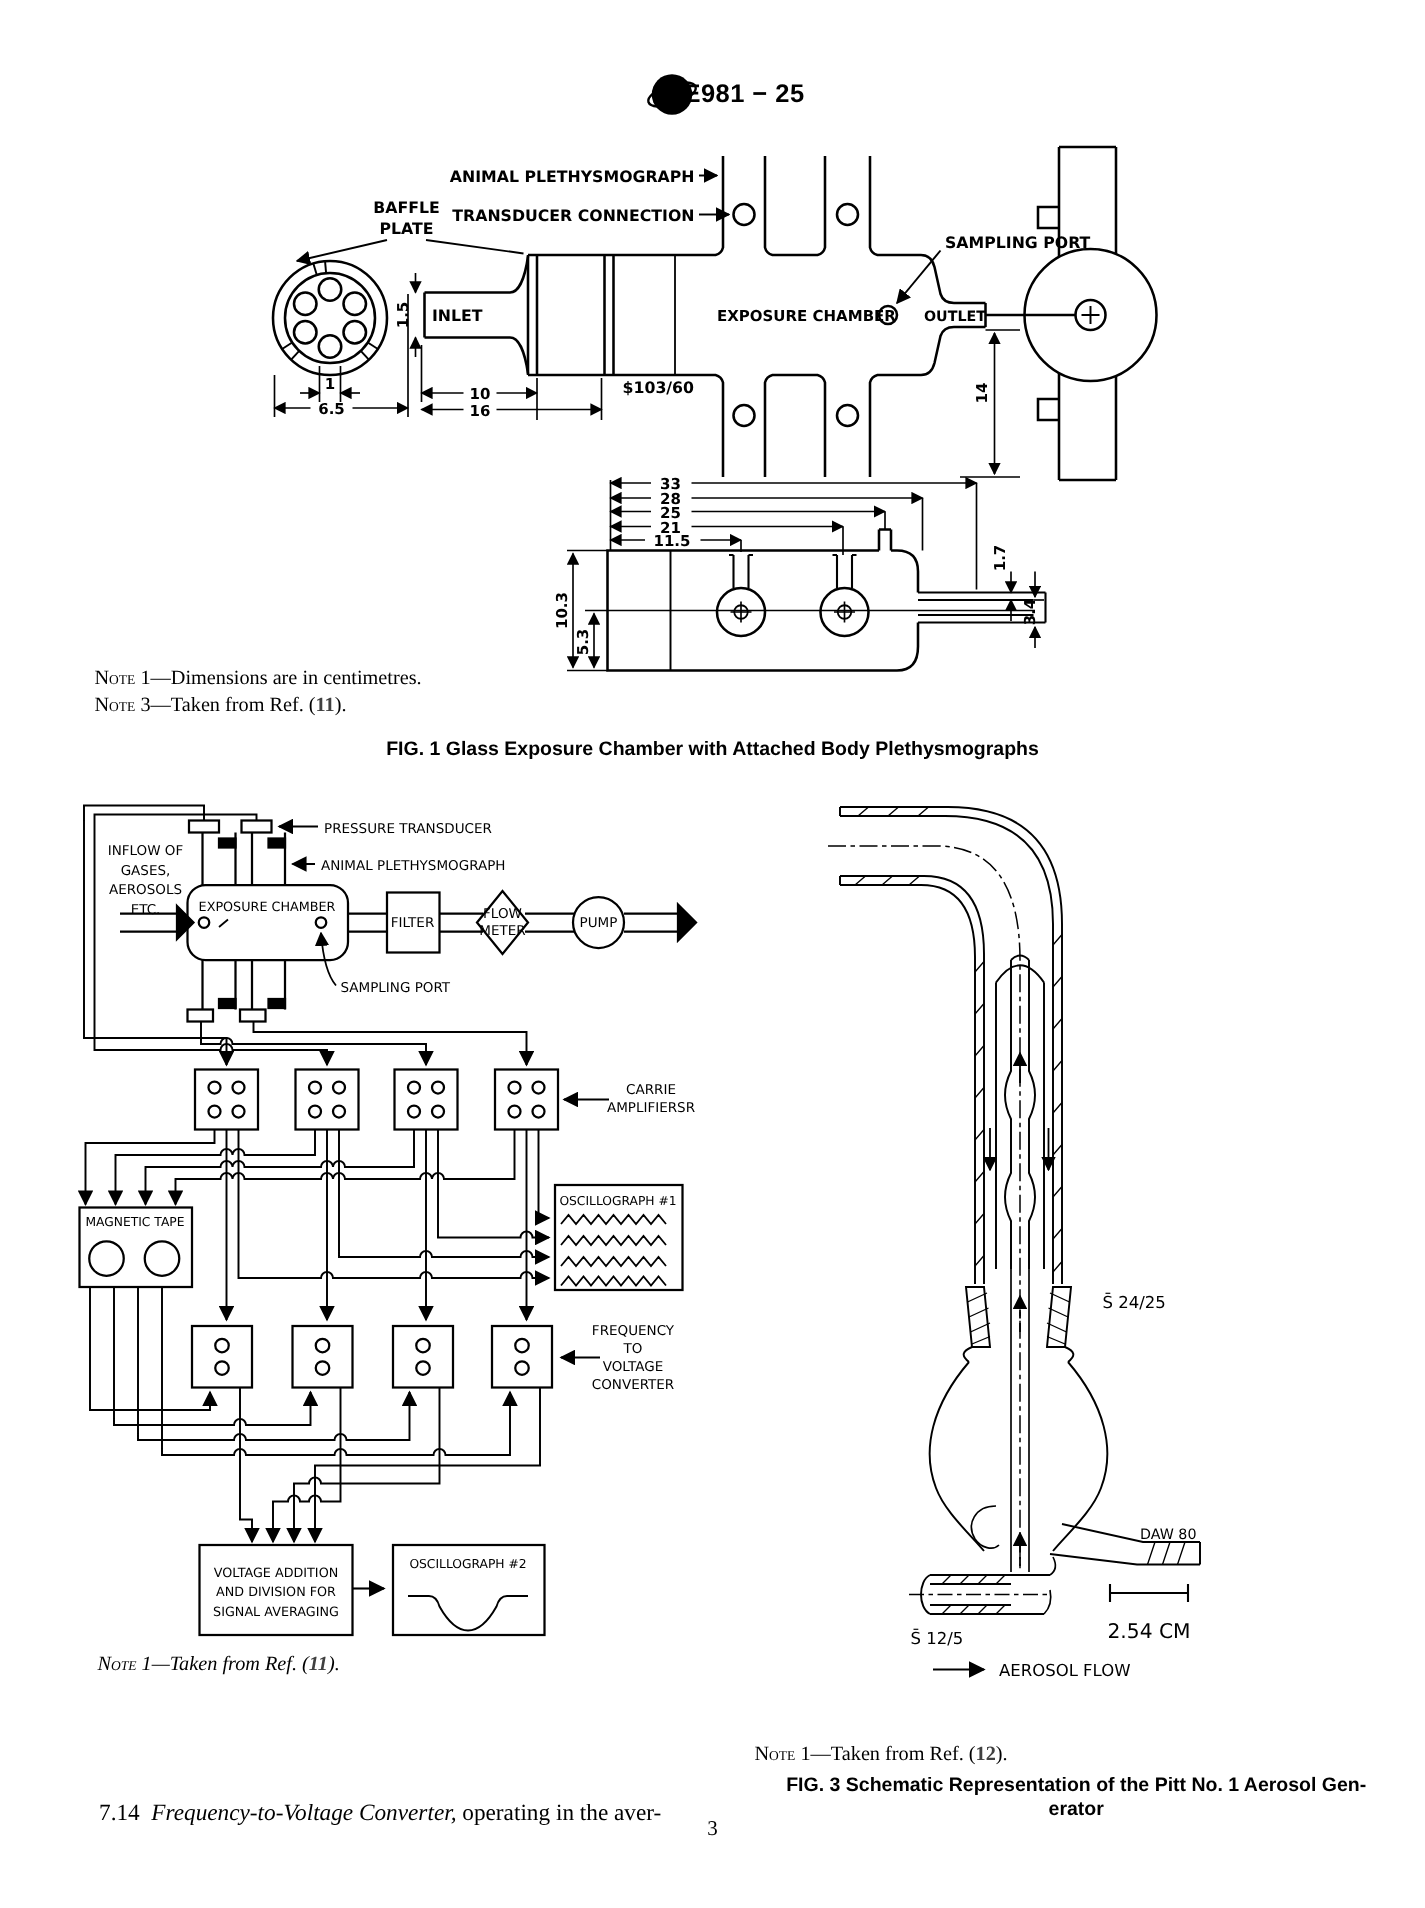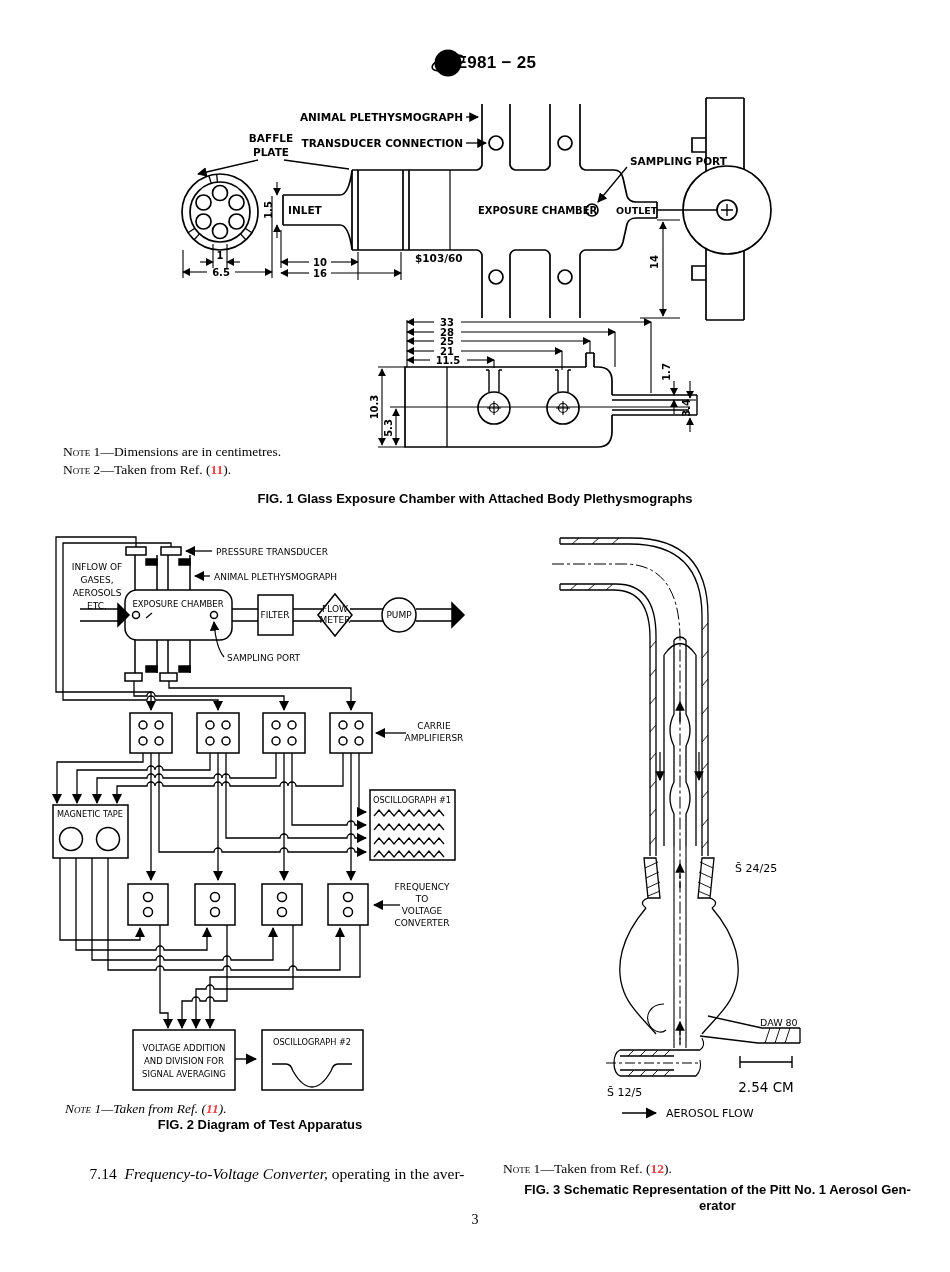--- a/index.html
+++ b/index.html
@@ -6,21 +6,21 @@
   .page{position:relative;width:950px;height:1272px;background:#ffffff;margin:0 auto;
         font-family:"DejaVu Sans",sans-serif;color:#000;overflow:hidden;}
   svg{position:absolute;overflow:visible;}
   svg text{font-family:"DejaVu Sans",sans-serif;fill:#000;}
   .figtext{font-weight:bold;}
   .header{position:absolute;left:0;top:46px;width:950px;text-align:center;}
   .header-inner{display:inline-flex;align-items:center;gap:8px;}
   .doc-code{font-family:"Liberation Sans",sans-serif;font-weight:bold;font-size:17px;letter-spacing:.3px;}
   .note-block{position:absolute;font-family:"Liberation Serif",serif;font-size:13.5px;line-height:17.5px;}
   .sc{font-variant:small-caps;}
-  .ref-red{color:#ef4444;}
+  .ref-red{color:#404040;}
   .caption{position:absolute;font-family:"Liberation Sans",sans-serif;font-weight:bold;font-size:13px;text-align:center;line-height:16px;}
   .bodytext{position:absolute;font-family:"Liberation Serif",serif;font-size:15.5px;line-height:20px;}
   .bodytext .ind{display:inline-block;width:18px;}
   .pageno{position:absolute;left:0;top:1212px;width:950px;text-align:center;
           font-family:"Liberation Serif",serif;font-size:14px;}
   .logo-wrap{position:relative;width:34px;height:34px;}
 </style>
 </head>
 <body>
 
@@ -184,21 +184,21 @@
         <text transform="rotate(-90 378 407)" x="378" y="407" text-anchor="middle">10.3</text>
         <text transform="rotate(-90 392 428)" x="392" y="428" text-anchor="middle">5.3</text>
         <text transform="rotate(-90 670 372)" x="670" y="372" text-anchor="middle">1.7</text>
         <text transform="rotate(-90 690 408)" x="690" y="408" text-anchor="middle">3.4</text>
       </g>
     </g>
   </svg>
 
   <div class="note-block" style="left:63px;top:443px;">
     <div><span class="sc">Note 1</span><span>—Dimensions are in centimetres.</span></div>
-    <div><span class="sc">Note 2</span><span>—Taken from Ref. (</span><span class="ref-red" style="font-weight:bold">11</span><span>).</span></div>
+    <div><span class="sc">Note 3</span><span>—Taken from Ref. (</span><span class="ref-red" style="font-weight:bold">11</span><span>).</span></div>
   </div>
   <div class="caption" style="left:0;top:491px;width:950px;">FIG. 1 Glass Exposure Chamber with Attached Body Plethysmographs</div>
 
   <svg style="left:40px;top:528px;" width="450" height="575" viewBox="40 528 450 575">
     <defs>
       <marker id="a2" viewBox="0 0 10 10" refX="9" refY="5" markerWidth="8" markerHeight="8" orient="auto-start-reverse">
         <path d="M0,0L10,5L0,10z" fill="#000"></path>
       </marker>
     </defs>
 
@@ -371,21 +371,20 @@
       <text x="184" y="1051" text-anchor="middle" font-size="8.5">VOLTAGE ADDITION</text>
       <text x="184" y="1064" text-anchor="middle" font-size="8.5">AND DIVISION FOR</text>
       <text x="184" y="1077" text-anchor="middle" font-size="8.5">SIGNAL AVERAGING</text>
       <text x="312" y="1045" text-anchor="middle" font-size="8.2">OSCILLOGRAPH #2</text>
     </g>
   </svg>
 
   <div class="note-block" style="left:65px;top:1100px;font-style:italic;">
     <div><span class="sc">Note 1</span><span>—Taken from Ref. (</span><span class="ref-red" style="font-weight:bold">11</span><span>).</span></div>
   </div>
-  <div class="caption" style="left:40px;top:1117px;width:440px;">FIG. 2 Diagram of Test Apparatus</div>
 
   <svg style="left:548px;top:530px;" width="400" height="598" viewBox="548 530 400 598">
     <defs>
       <marker id="a3" viewBox="0 0 10 10" refX="9" refY="5" markerWidth="8" markerHeight="8" orient="auto-start-reverse">
         <path d="M0,0L10,5L0,10z" fill="#000"></path>
       </marker>
     </defs>
 
     <g fill="none" stroke="#000" stroke-width="1.3">
 
@@ -459,19 +458,19 @@
   </svg>
 
   <div class="note-block" style="left:503px;top:1160px;">
     <div><span class="sc">Note 1</span><span>—Taken from Ref. (</span><span class="ref-red" style="font-weight:bold">12</span><span>).</span></div>
   </div>
   <div class="caption" style="left:495px;top:1145px;width:445px;margin-top:37px;">
     <div>FIG. 3 Schematic Representation of the Pitt No. 1 Aerosol Gen-</div>
     <div>erator</div>
   </div>
 
-  <div class="bodytext" style="left:48px;top:1164px;width:440px;text-align:center;">
+  <div class="bodytext" style="left:48px;top:1199px;width:440px;">
     <div><span class="ind"></span><span>7.14</span>&nbsp;&nbsp;<i>Frequency-to-Voltage Converter,</i><span> operating in the aver-</span></div>
   </div>
 
   <div class="pageno">3</div>
 
 </div>
 
 </body></html>

